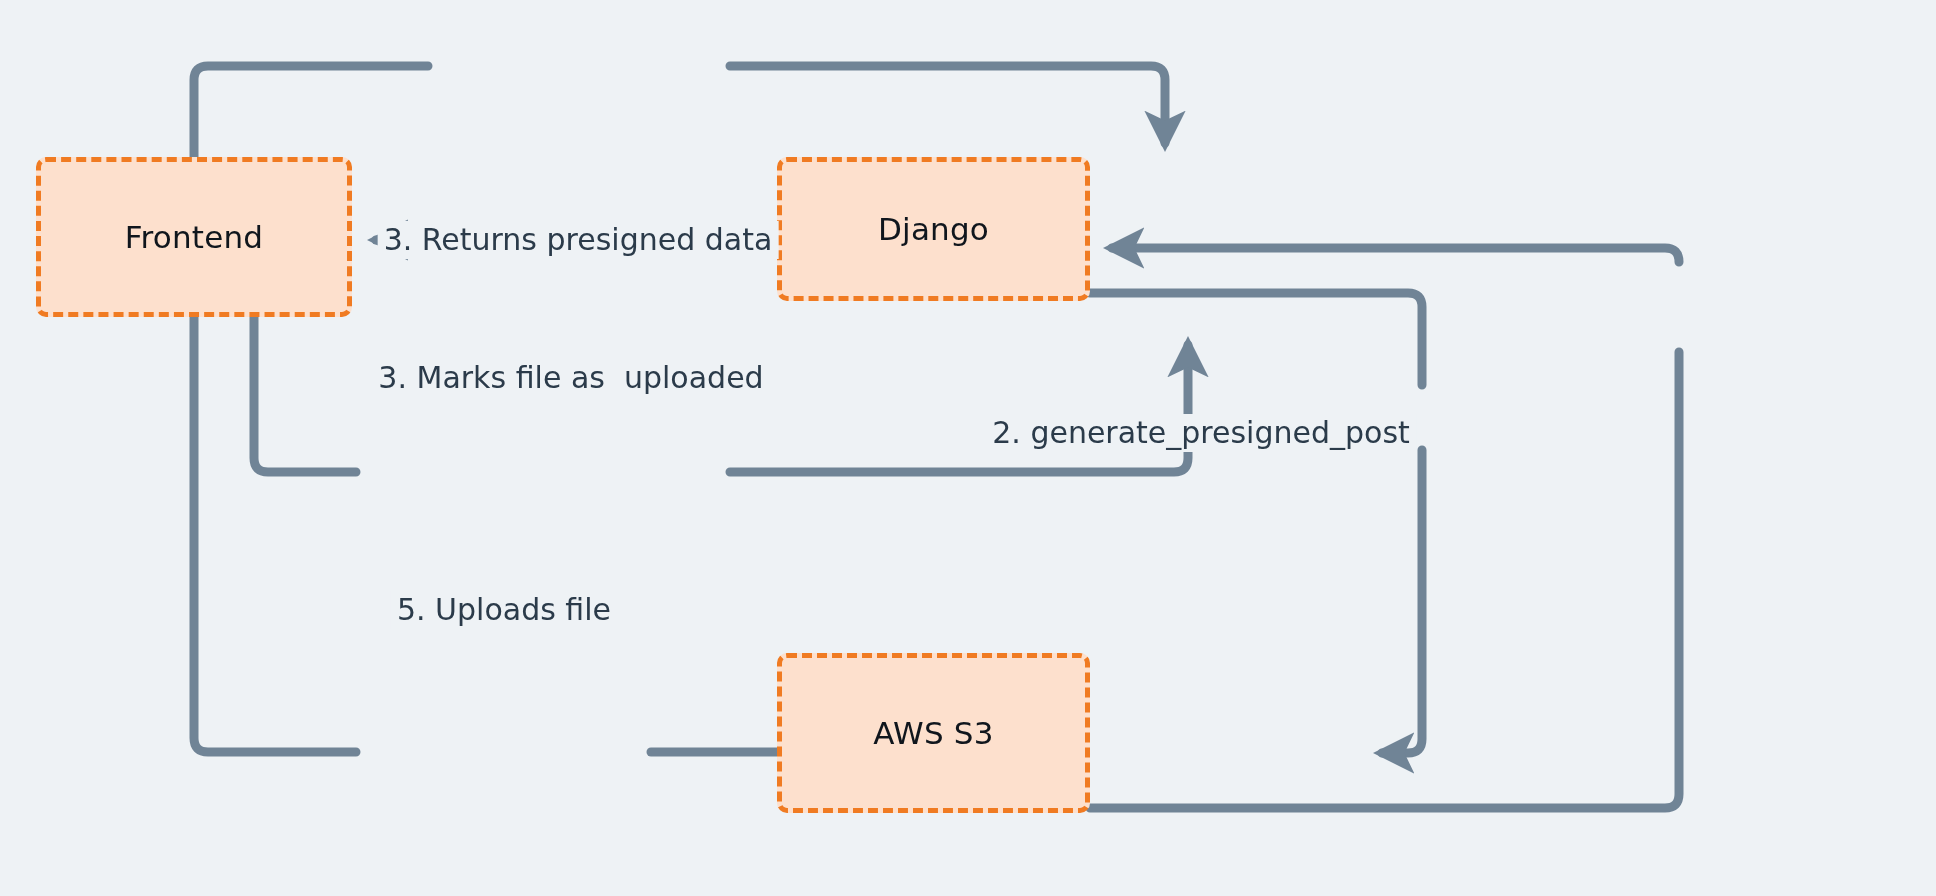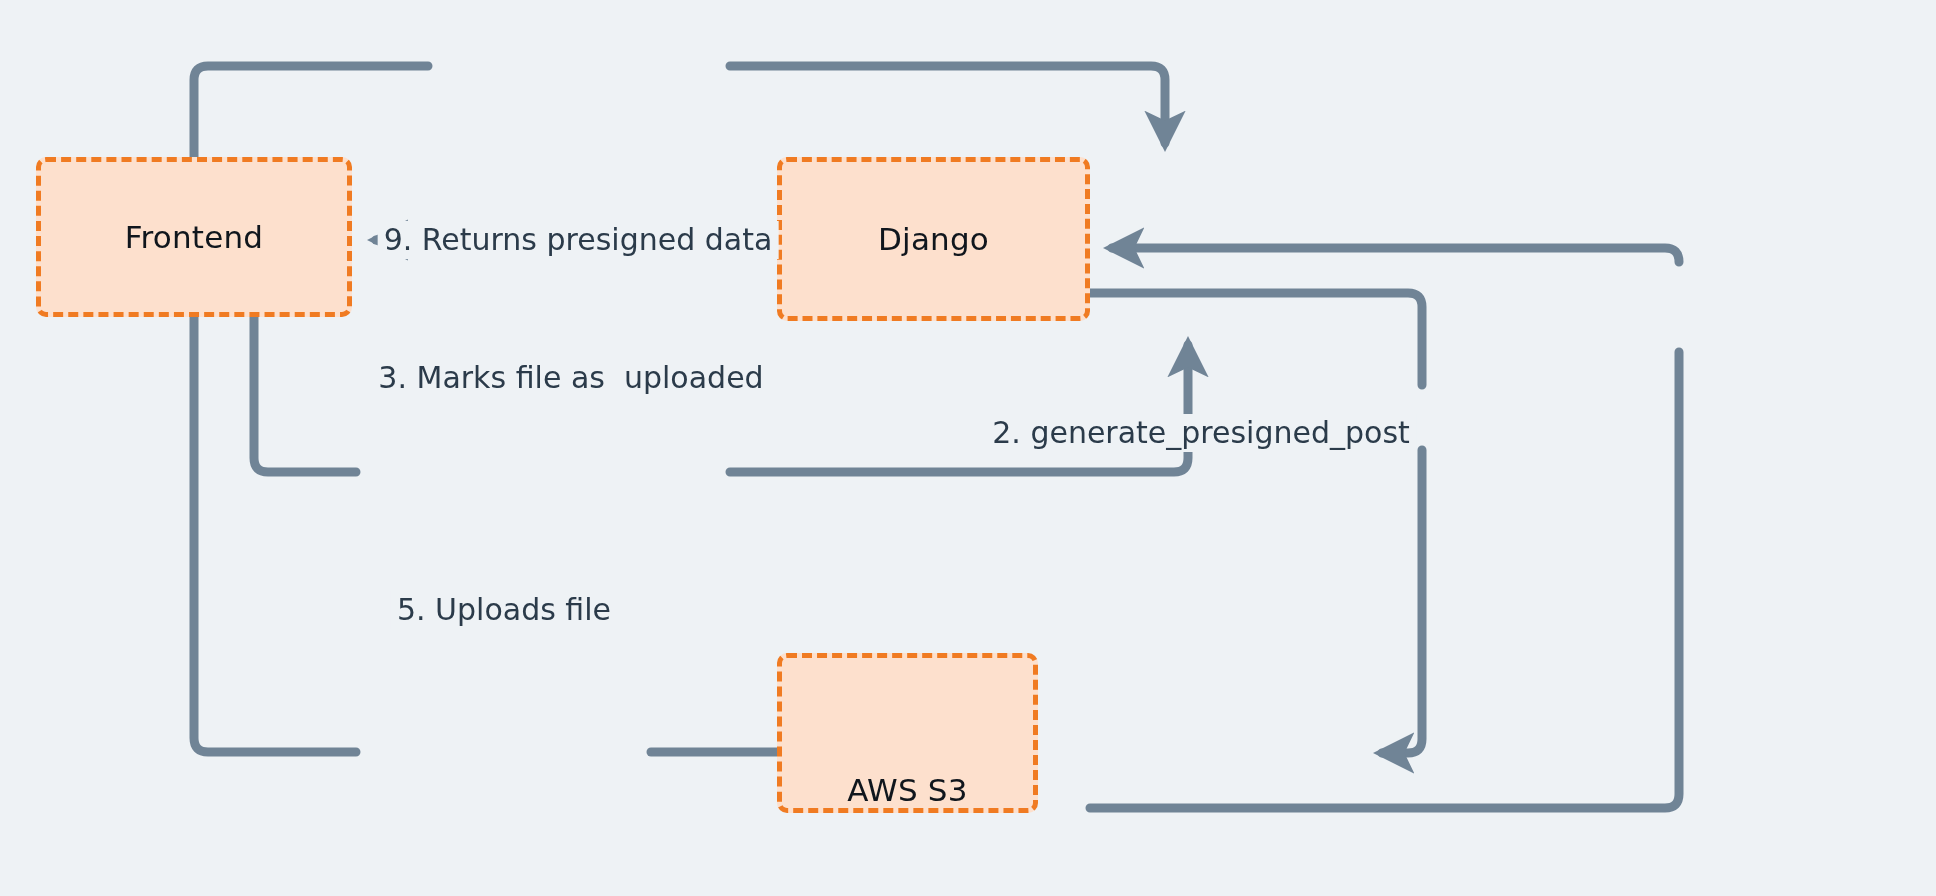--- a/index.html
+++ b/index.html
@@ -83,31 +83,31 @@
     <path d="M 651 752 L 940 752" fill="none" stroke="#708496" stroke-width="9" stroke-linecap="round" marker-end="url(#arrow-head)"></path>
 
     <path d="M 254 317 L 254 458 Q 254 472 268 472 L 356 472" fill="none" stroke="#708496" stroke-width="9" stroke-linecap="round"></path>
     <path d="M 730 472 L 1174 472 Q 1188 472 1188 458 L 1188 345" fill="none" stroke="#708496" stroke-width="9" stroke-linecap="round" marker-end="url(#arrow-head)"></path>
   </svg>
 
   <div class="node" style="left:36px; top:157px; width:316px; height:160px;">
     <span class="node-label">Frontend</span>
   </div>
 
-  <div class="node" style="left:777px; top:157px; width:313px; height:164px;">
+  <div class="node" style="left:777px; top:157px; width:313px; height:144px;">
     <span class="node-label">Django</span>
   </div>
 
-  <div class="node" style="left:777px; top:653px; width:261px; height:160px;align-items:flex-end;">
+  <div class="node" style="left:777px; top:653px; width:313px; height:160px;">
     <span class="node-label">AWS S3</span>
   </div>
 
 
   <div class="edge-label" style="left:1201px; top:417px;margin-top:16px;">2. generate_presigned_post</div>
 
 
-  <div class="edge-label" style="left:578px; top:240px;">9. Returns presigned data</div>
+  <div class="edge-label" style="left:578px; top:240px;">3. Returns presigned data</div>
 
   <div class="edge-label" style="left:504px; top:610px;">5. Uploads file</div>
 
   <div class="edge-label" style="left:571px; top:378px;">3. Marks file as  uploaded</div>
 
 </div>
 
 </body></html>

